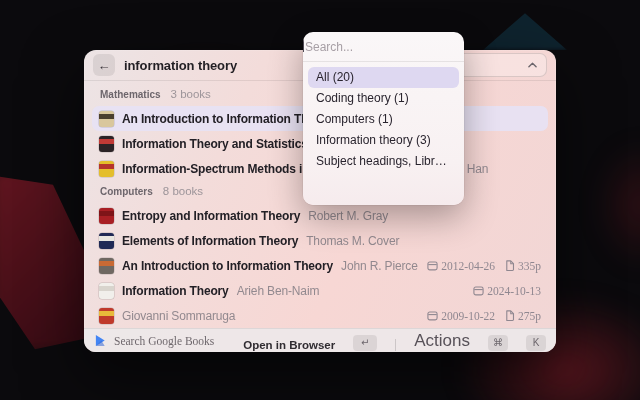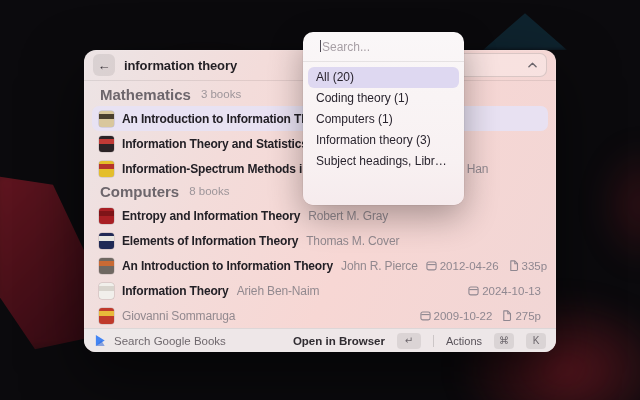--- a/index.html
+++ b/index.html
@@ -42,51 +42,51 @@
     display:flex;align-items:center;justify-content:center;font-size:13px;color:#3a353b;cursor:default;}
   .query{font-size:13px;font-weight:700;color:#221f24;letter-spacing:-.1px;}
   .filter-btn{margin-left:auto;width:161px;height:24px;box-sizing:border-box;
     border:1px solid rgba(0,0,0,.12);border-radius:7px;background:rgba(255,255,255,.28);
     display:flex;align-items:center;justify-content:space-between;padding:0 9px;
     font-size:12px;color:#34303a;}
   
   .list{flex:1;padding:3px 8px 0 8px;overflow:hidden;}
   .sec-header{height:20px;display:flex;align-items:center;gap:10px;padding:0 8px;}
   .sec-header + .sec-spacer{height:2px;}
-  .sec-name{font-size:15px;font-weight:700;color:#6d666c;}
+  .sec-name{font-size:10px;font-weight:700;color:#6d666c;}
   .sec-count{font-size:11.5px;color:#9d959a;}
   .row{height:25px;display:flex;align-items:center;gap:8px;padding:0 7px;border-radius:7px;}
   .row.selected{background:rgba(231,225,243,.95);}
   .cover{width:15px;height:16px;border-radius:3px;flex:0 0 15px;position:relative;overflow:hidden;
     box-shadow:0 0 0 .5px rgba(0,0,0,.18);}
   .cover .accent{position:absolute;left:0;top:3px;width:100%;height:5px;}
   .row-title{font-size:12px;font-weight:700;color:#232026;white-space:nowrap;letter-spacing:-.15px;}
   .row-author{font-size:12px;color:#92898f;white-space:nowrap;letter-spacing:-.15px;}
   .row-meta{margin-left:auto;display:flex;align-items:center;gap:10px;
-    font-size:11.5px;color:#8f8790;white-space:nowrap;}
+    font-size:11.5px;color:#8f8790;white-space:nowrap;font-family:Liberation Serif, serif;}
   .meta-group{display:flex;align-items:center;gap:3px;}
   .meta-group svg{display:block;}
   
   .footer{height:23px;flex:0 0 23px;display:flex;align-items:center;gap:7px;
     padding:0 10px;background:rgba(237,232,233,.92);border-top:1px solid rgba(0,0,0,.07);}
-  .src-label{font-size:11.5px;color:#6f686d;}
-  .footer-right{margin-left:auto;display:flex;align-items:center;gap:12px;}
+  .src-label{font-size:11.5px;color:#6f686d;font-family:Liberation Serif, serif;}
+  .footer-right{margin-left:auto;display:flex;align-items:flex-end;gap:18px;}
   .primary-action{font-size:11.5px;font-weight:700;color:#302c31;}
-  .secondary-action{font-size:11px;color:#585259;}
+  .secondary-action{font-size:17px;color:#585259;}
   .keycap{min-width:16px;height:16px;padding:0 2px;border-radius:4px;background:rgba(0,0,0,.08);
     display:inline-flex;align-items:center;justify-content:center;
     font-size:10px;color:#6c666c;}
   .keycap.wide{min-width:20px;}
   .footer-sep{width:1px;height:12px;background:rgba(0,0,0,.14);}
   
   .dropdown{position:absolute;left:303px;top:32px;width:161px;height:173px;box-sizing:border-box;
     border-radius:10px;overflow:hidden;z-index:5;
     background:linear-gradient(180deg,#faf7f8 0%,#f8f1f2 75%,#f6ebed 100%);
     box-shadow:0 12px 34px rgba(0,0,0,.32),0 0 0 .5px rgba(0,0,0,.08);}
-  .dd-search{padding:8px 10px 7px 17px;font-size:12px;color:#a79fa5;display:flex;}
+  .dd-search{padding:8px 10px 7px 0;font-size:12px;color:#a79fa5;display:flex;}
   .dd-caret{width:1px;height:12px;background:#4e4953;display:inline-block;margin-right:1px;}
   .dd-divider{height:1px;background:rgba(0,0,0,.08);}
   .dd-options{padding:5px 5px 0 5px;}
   .dd-option{height:21px;line-height:21px;padding:0 8px;border-radius:6px;
     font-size:12px;color:#29242e;white-space:nowrap;overflow:hidden;text-overflow:ellipsis;}
   .dd-option.selected{background:rgba(220,214,240,.95);}
 </style>
 </head>
 <body>
 

